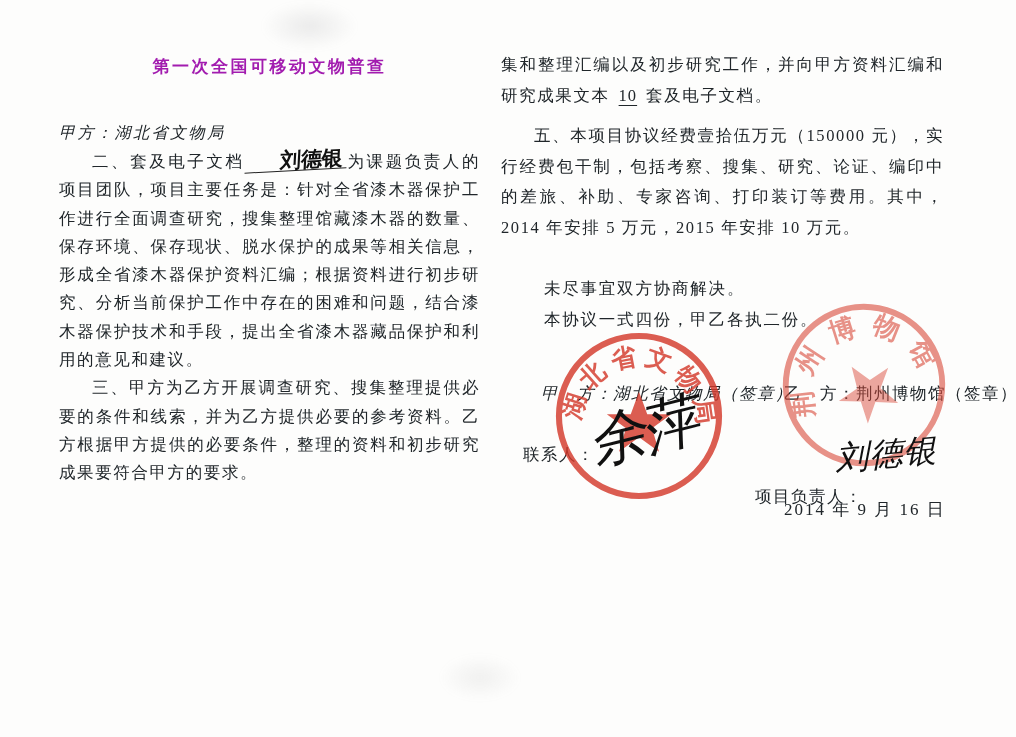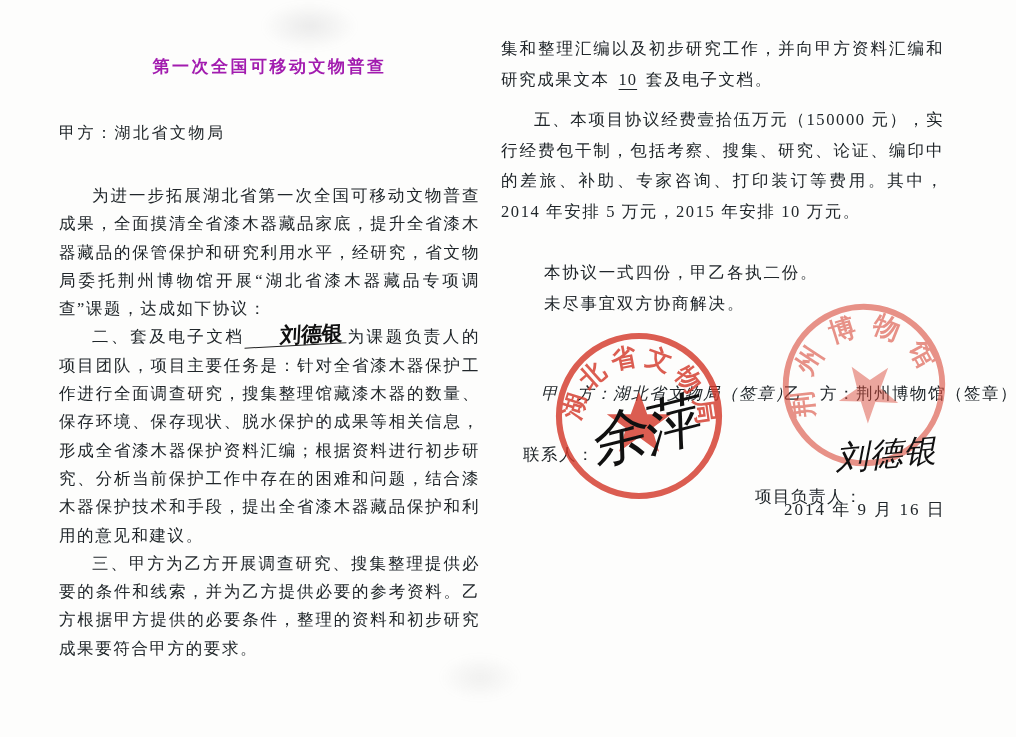--- a/index.html
+++ b/index.html
@@ -14,21 +14,21 @@
   .page-right{left:501px;width:443px;}
 
   .doc-title{
     text-align:center;font-weight:bold;font-size:17px;
     letter-spacing:2.5px;margin:9px;color:#a21caf;
   }
   .doc-title.t1{padding-top:46px;}
   .doc-title.t2{padding-top:15px;}
 
   .party-block{margin-top:40px;font-size:16px;line-height:30px;letter-spacing:2.5px;}
-  .party-line{white-space:nowrap;}
+  .party-line{white-space:nowrap;font-style:italic;}
 
   .para{
     margin:0;font-size:16.5px;line-height:28.3px;letter-spacing:1.6px;
     text-align:justify;text-indent:2em;
   }
   .para.first{margin-top:34px;}
   .page-right .para{line-height:30.5px;margin-top:10px;}
   .para.no-indent{text-indent:0;}
 
   .closing-block{margin-top:30px;font-size:16.5px;line-height:31px;letter-spacing:1.8px;}
@@ -83,41 +83,40 @@
   <div class="smudge smudge-top"></div>
   <div class="smudge smudge-bottom"></div>
 
   <div class="page page-left">
     <h1 class="doc-title t1">第一次全国可移动文物普查</h1>
 
     <div class="party-block">
       <div class="party-line">甲方：湖北省文物局</div>
     </div>
 
-    <p class="para first">为进一步拓展湖北省第一次全国可移动文物普查成果，全面摸清全省漆木器藏品家底，提升全省漆木器藏品的保管保护和研究利用水平，经研究，省文物局委托荆州博物馆开展“湖北省漆木器藏品专项调查”课题，达成如下协议：</p>
 
 
     <p class="para">
       <span>二、套及电子文档</span><span class="hand-inline">刘德银</span><span>为课题负责人的项目团队，项目主要任务是：针对全省漆木器保护工作进行全面调查研究，搜集整理馆藏漆木器的数量、保存环境、保存现状、脱水保护的成果等相关信息，形成全省漆木器保护资料汇编；根据资料进行初步研究、分析当前保护工作中存在的困难和问题，结合漆木器保护技术和手段，提出全省漆木器藏品保护和利用的意见和建议。</span>
     </p>
 
     <p class="para">三、甲方为乙方开展调查研究、搜集整理提供必要的条件和线索，并为乙方提供必要的参考资料。乙方根据甲方提供的必要条件，整理的资料和初步研究成果要符合甲方的要求。</p>
 
   </div>
 
   <div class="page page-right">
-    <p class="para no-indent" style="margin-top:34px;">
+    <p class="para no-indent" style="margin-top:50px;">
       <span>集和整理汇编以及初步研究工作，并向甲方资料汇编和研究成果文本</span><span class="u">10</span><span>套及电子文档。</span>
     </p>
 
     <p class="para">五、本项目协议经费壹拾伍万元（150000 元），实行经费包干制，包括考察、搜集、研究、论证、编印中的差旅、补助、专家咨询、打印装订等费用。其中，2014 年安排 5 万元，2015 年安排 10 万元。</p>
 
     <div class="closing-block">
+      <p class="closing-line">未尽事宜双方协商解决。</p>
       <p class="closing-line">本协议一式四份，甲乙各执二份。</p>
-      <p class="closing-line">未尽事宜双方协商解决。</p>
     </div>
   </div>
 
   <div class="abs sign-label" style="left:541px;top:383px;z-index:4;font-style:italic;">甲　方：湖北省文物局（签章）</div>
   <div class="abs sign-label" style="left:784px;top:383px;z-index:4;text-align:right;">乙　方：荆州博物馆（签章）</div>
 
   <div class="abs sign-label" style="left:523px;top:444px;z-index:4;text-align:right;">联系人：</div>
   <div class="abs sign-label" style="left:755px;top:450px;z-index:4;margin-top:36px;">项目负责人：</div>
 
   <div class="abs signature sig-contact">余萍</div>

